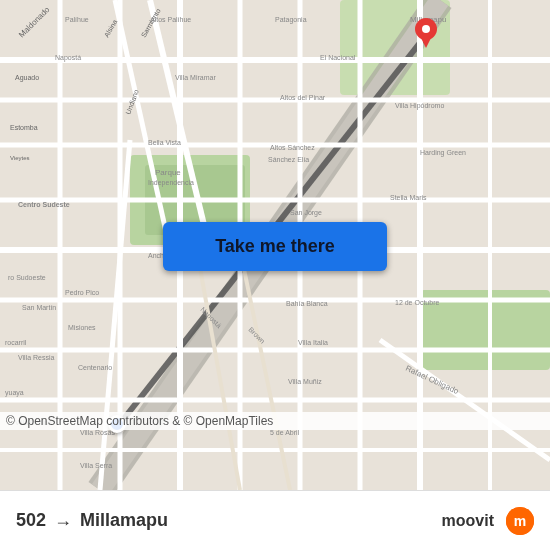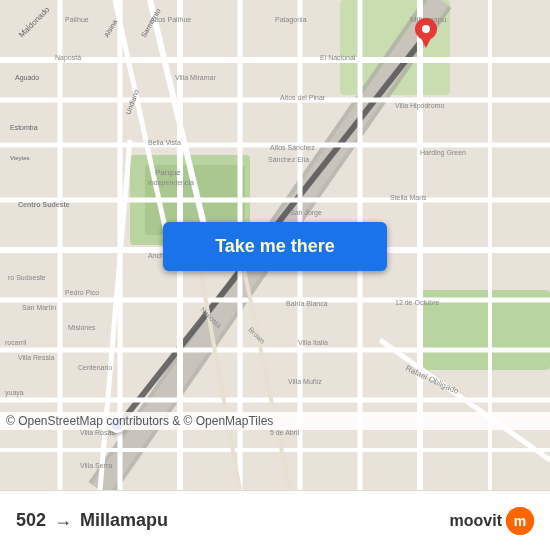--- a/index.html
+++ b/index.html
@@ -22,21 +22,21 @@
     }
 
     
     #take-me-there-btn {
       position: absolute;
       top: 222px;
       left: 163px;
       width: 224px;
       height: 49px;
       background-color: #1a73e8;
-      color: #fef9c3;
+      color: #0f172a;
       border: none;
       border-radius: 6px;
       font-size: 18px;
       font-weight: bold;
       cursor: pointer;
       display: flex;
       align-items: center;
       justify-content: center;
       z-index: 10;
       box-shadow: 0 2px 6px rgba(0,0,0,0.4);
@@ -71,21 +71,21 @@
     #route-to {
       font-size: 18px;
       font-weight: bold;
       color: #333;
       flex: 1;
     }
 
     #moovit-logo {
       display: flex;
       align-items: center;
-      gap: 4px;
+      gap: 12px;
     }
 
     #moovit-text {
       font-size: 16px;
       font-weight: bold;
       color: #333;
     }
 
     #moovit-icon {
       width: 28px;

